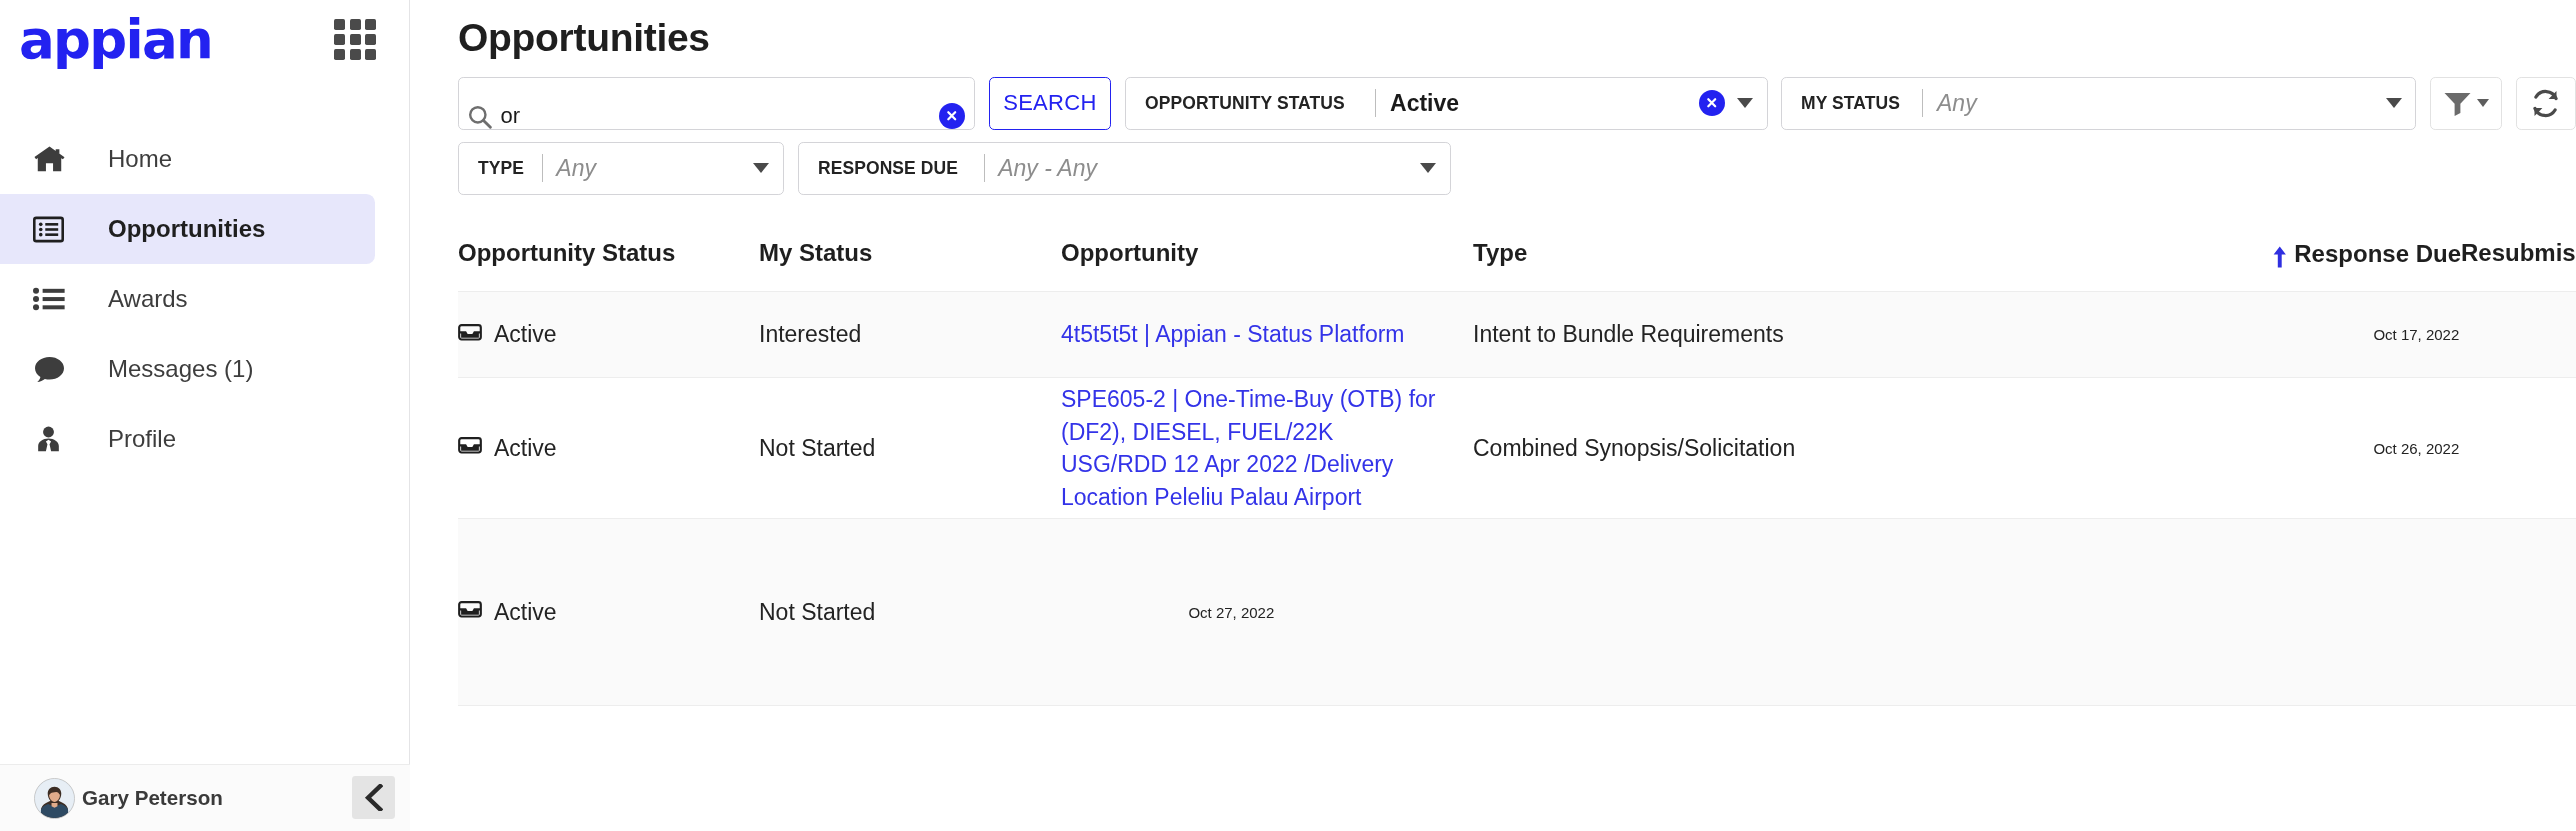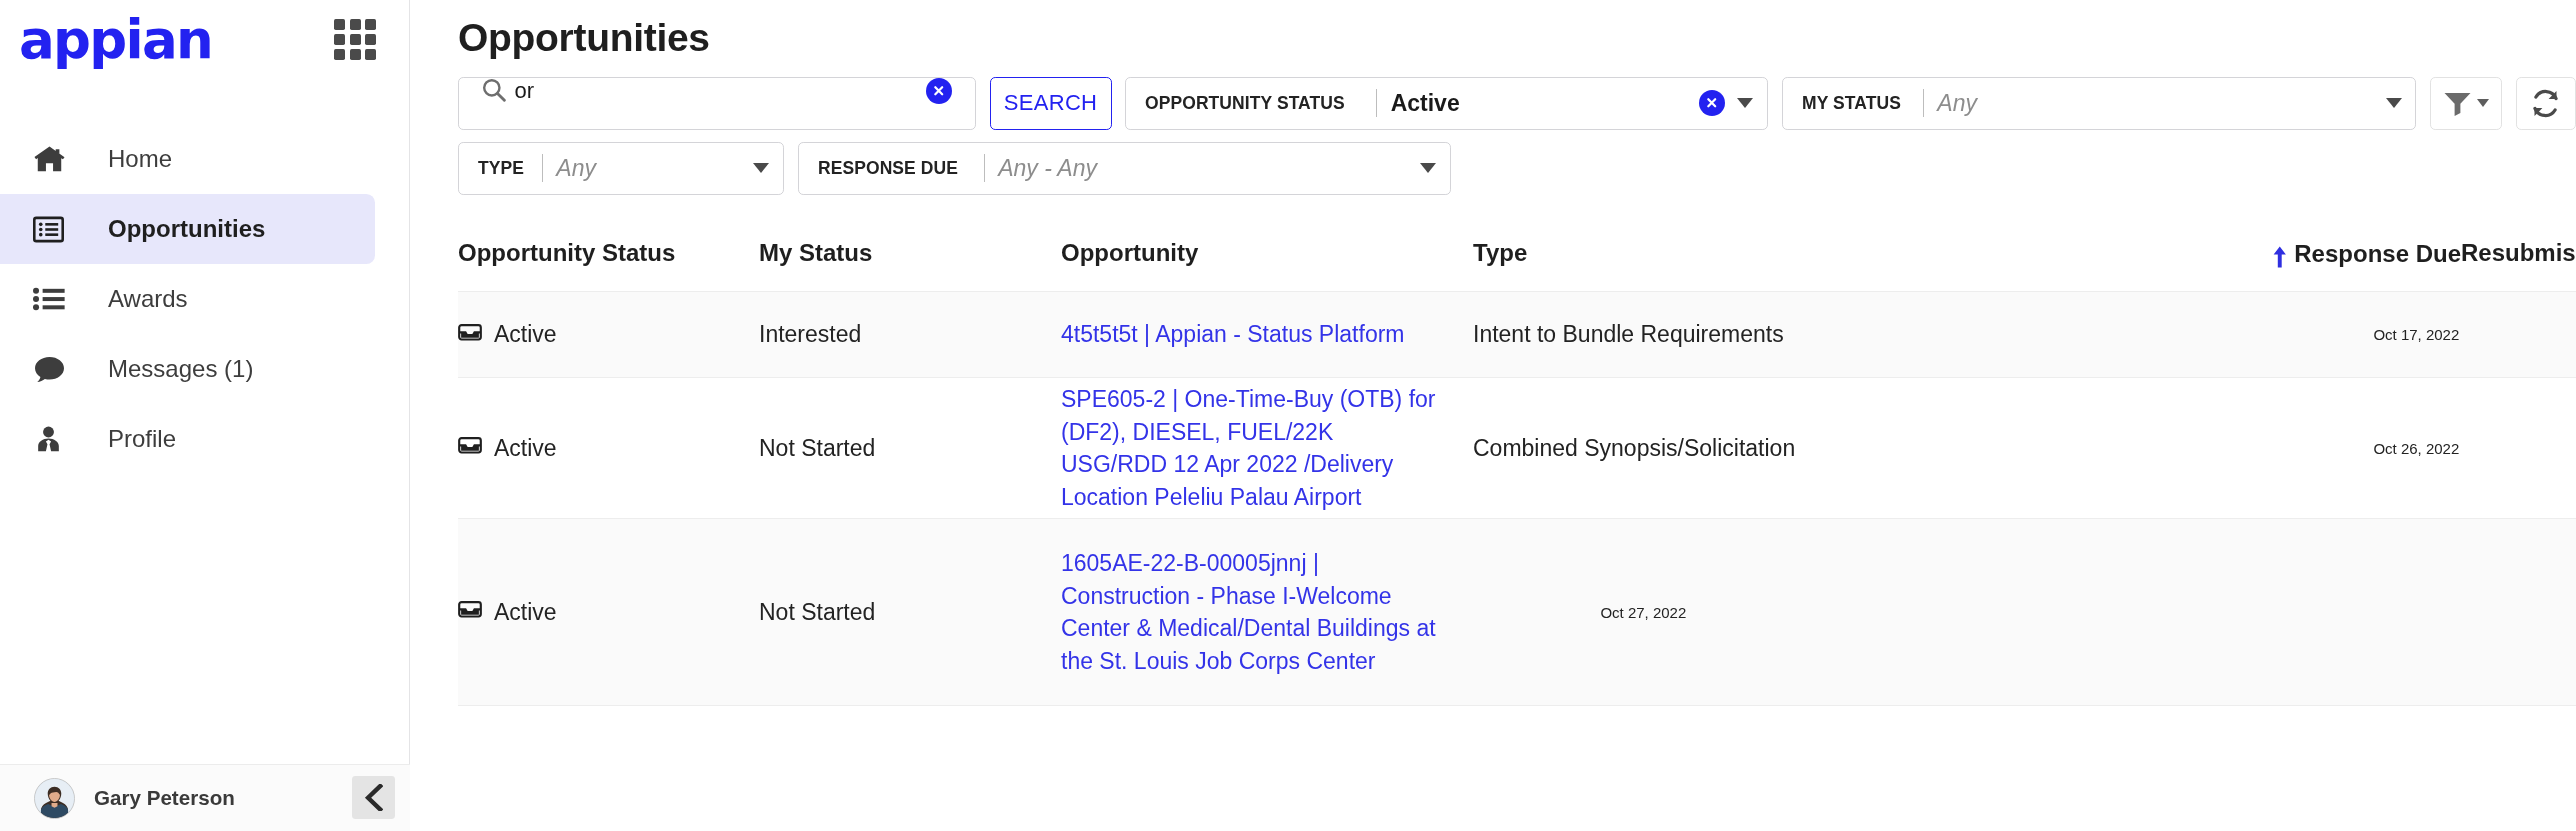--- a/index.html
+++ b/index.html
@@ -113,21 +113,21 @@
     border: 0.9px solid #c9c9c9;
     flex: 0 0 41px;
     background: #d7e3ee;
     position: relative;
   }
   .avatar svg { display:block; }
   .user-name {
     font-size: 20.6px;
     font-weight: 700;
     color: #3a3a3a;
-    margin-left: 19px;
+    margin-left: 7px;
     white-space: nowrap;
   }
   .collapse-btn {
     position: absolute;
     right: 15.5px;
     bottom: 12px;
     width: 43px;
     height: 43px;
     background: #e4e4e4;
     border-radius: 3.4px;
@@ -161,22 +161,22 @@
     gap: 13.7px;
   }
   .filter-row.second { margin-top: 12px; }
 
   .search-wrap {
     width: 532px;
     height: 53px;
     border: 0.9px solid #d4d4d8;
     border-radius: 5.2px;
     display: flex;
-    align-items: flex-start;
-    padding: 0 23px;
+    align-items: flex-end;
+    padding: 0 9px;
     background: #fff;
     position: relative;
   }
   .search-ico { flex: 0 0 24px; display:flex; align-items:center; }
   .search-input {
     border: none;
     outline: none;
     font-size: 22px;
     color: #1a1a1a;
     margin-left: 8.6px;
@@ -584,23 +584,20 @@
           <span>
             <svg width="24" height="20.6" viewBox="0 0 20 16">
               <rect x="1" y="2" width="18" height="12" rx="2" fill="none" stroke="#1f1f1f" stroke-width="1.8"></rect>
               <path d="M1 8h5.2l1.3 2.3h5l1.3-2.3H19" fill="none" stroke="#1f1f1f" stroke-width="1.8"></path>
               <path d="M2.6 8.6h4.1l1.2 2.1h4.2l1.2-2.1h4.1v3.9H2.6z" fill="#1f1f1f"></path>
             </svg>
           </span>
           <span>Active</span>
         </div>
         <div class="td c2">Not Started</div>
-        <div class="c3">
-          <a class="link">1605AE-22-B-00005jnnj | Construction - Phase I-Welcome Center &amp; Medical/Dental Buildings at the St. Louis Job Corps Center</a>
-        </div>
         <div class="td c5 date-cell">Oct 27, 2022</div>
         <div class="td c6"></div>
       </div>
 
     </div>
   </div>
 </div>
 
 
 </body></html>

